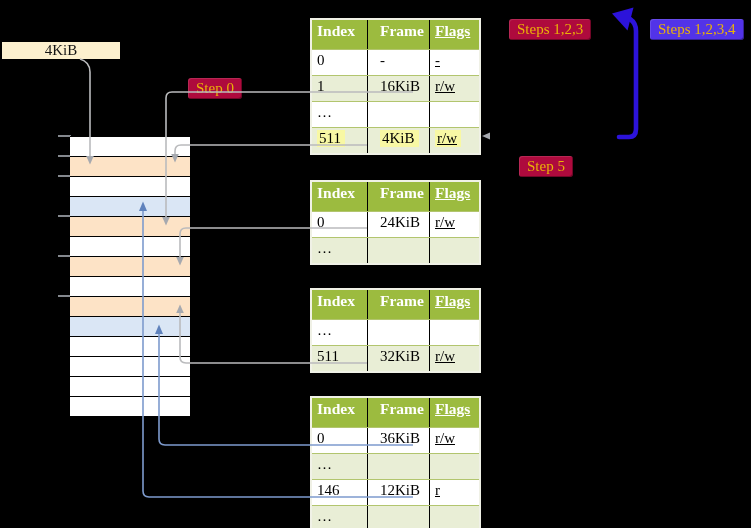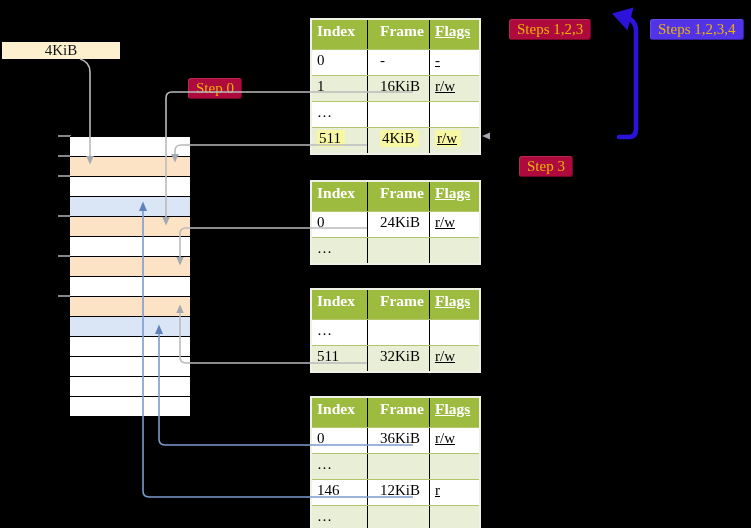--- a/index.html
+++ b/index.html
@@ -55,21 +55,21 @@
 </head>
 <body>
 
 <div class="canvas">
 
   <div class="label-4kib">4KiB</div>
 
   <div class="badge crimson b-step0">Step 0</div>
   <div class="badge crimson b-steps123">Steps 1,2,3</div>
   <div class="badge violet  b-steps1234">Steps 1,2,3,4</div>
-  <div class="badge crimson b-step4">Step 3</div>
+  <div class="badge crimson b-step4">Step 5</div>
 
   <div class="tick" style="top:135px"></div>
   <div class="tick" style="top:155px"></div>
   <div class="tick" style="top:175px"></div>
   <div class="tick" style="top:215px"></div>
   <div class="tick" style="top:255px"></div>
   <div class="tick" style="top:295px"></div>
 
   <div class="memstrip" id="memstrip">
       <div class="mrow m-white"></div>

